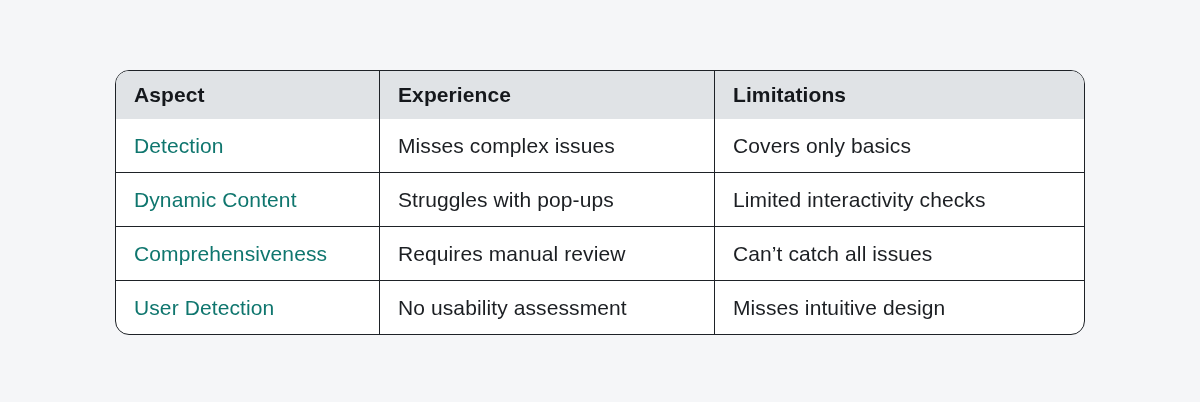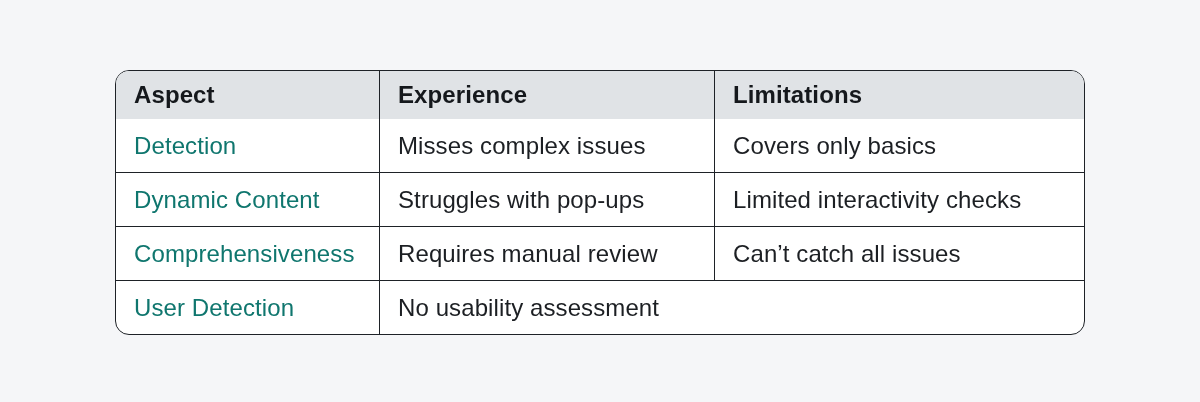--- a/index.html
+++ b/index.html
@@ -24,21 +24,21 @@
   }
   .t-row + .t-row {
     border-top: 1px solid #1e2227;
     text-align: right;
   }
   .t-cell {
     padding: 0 18px;
     display: flex;
     align-items: center;
     height: 53px;
-    font-size: 24px;
+    font-size: 21px;
     color: #1c1f23;
     letter-spacing: 0.1px;
     white-space: nowrap;
   }
   .t-cell + .t-cell {
     border-left: 1px solid #1e2227;
   }
   .t-head .t-cell {
     height: 48px;
     background: #e0e3e6;
@@ -77,16 +77,17 @@
 
     <div class="t-row">
       <div class="t-cell first">Comprehensiveness</div>
       <div class="t-cell">Requires manual review</div>
       <div class="t-cell">Can’t catch all issues</div>
     </div>
 
     <div class="t-row">
       <div class="t-cell first">User Detection</div>
       <div class="t-cell">No usability assessment</div>
+      <div class="t-cell">Misses intuitive design</div>
     </div>
 
   </div>
 </div>
 
 </body></html>

